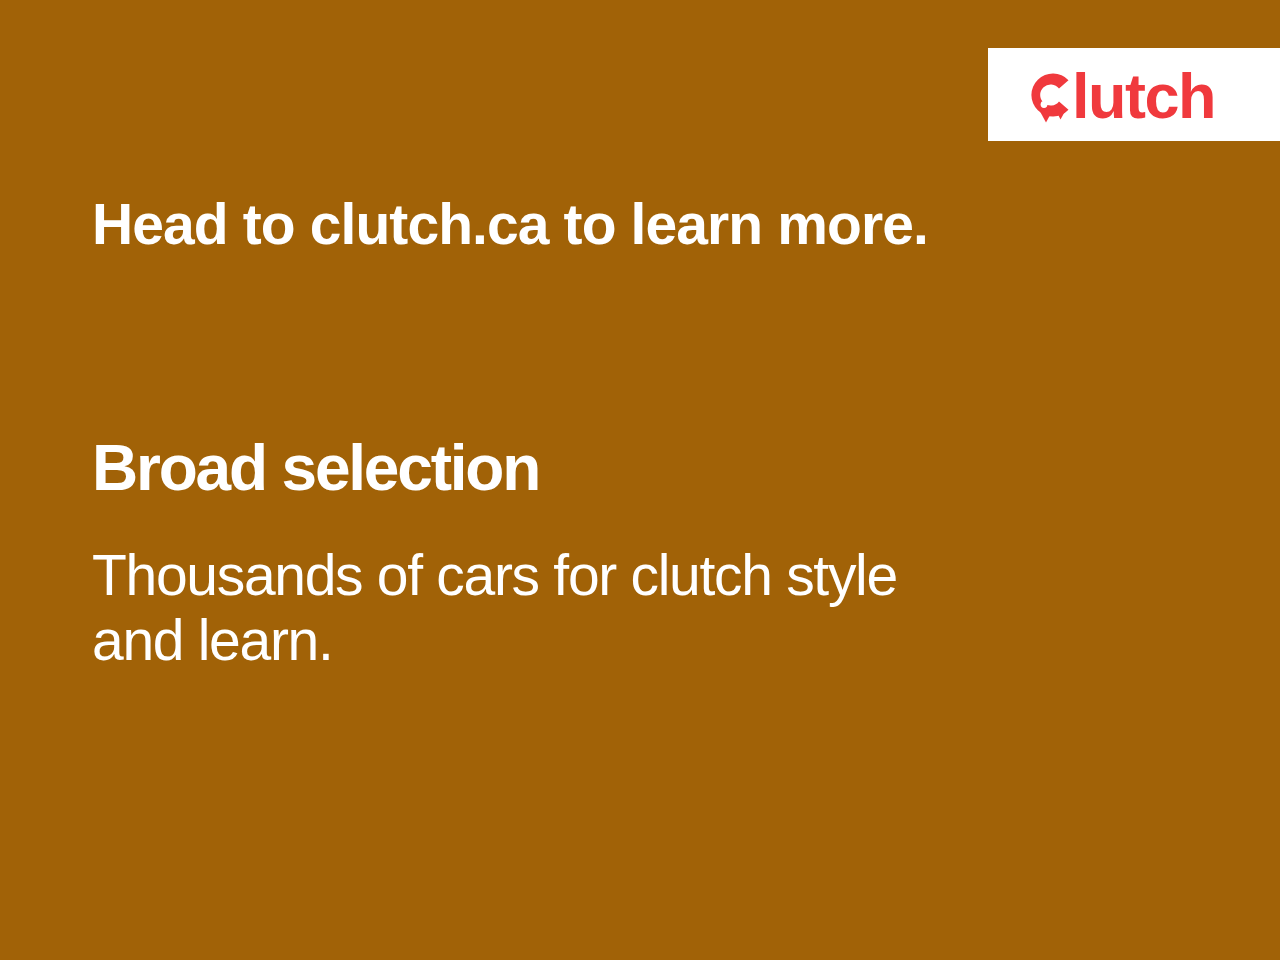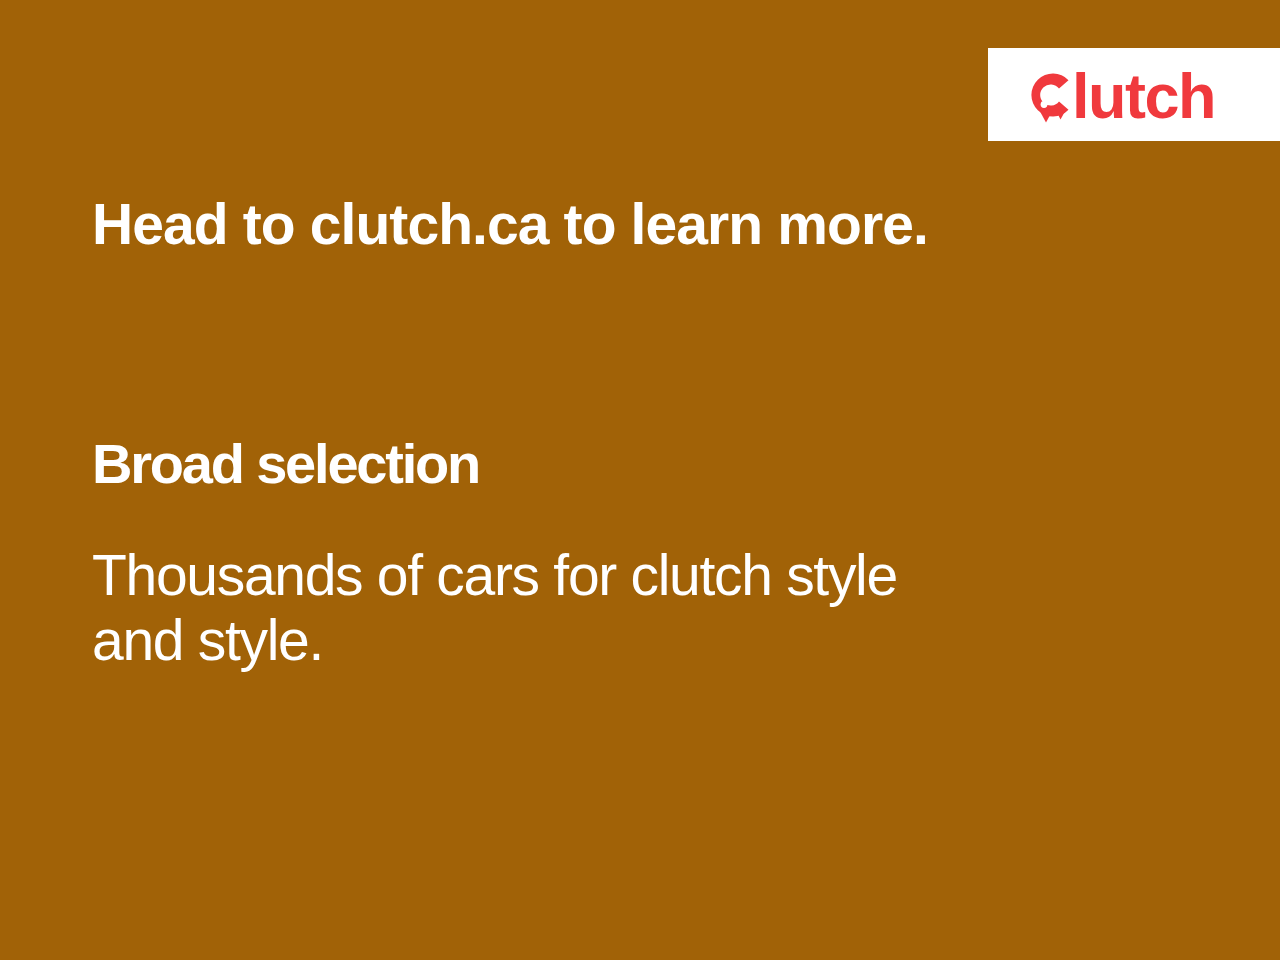--- a/index.html
+++ b/index.html
@@ -72,21 +72,21 @@
     letter-spacing: -0.9px;
     line-height: 1.15;
     white-space: nowrap;
     margin-top: 12px;
   }
 
   #headline {
     position: absolute;
     left: 92px;
     top: 436px;
-    font-size: 56px;
+    font-size: 64px;
     font-weight: bold;
     color: #FFFFFF;
     letter-spacing: -2.2px;
     line-height: 1.0;
     white-space: nowrap;
   }
 
   #subheadline {
     position: absolute;
     left: 92px;
@@ -121,16 +121,16 @@
       <span class="logo-wordmark">lutch</span>
     </div>
   </div>
 
   <div id="kicker">Head to clutch.ca to learn more.</div>
 
   <div id="headline">Broad selection</div>
 
   <div id="subheadline">
     <span class="sub-line">Thousands of cars for clutch style</span>
-    <span class="sub-line">and style.</span>
+    <span class="sub-line">and learn.</span>
   </div>
 
 </div>
 
 </body></html>

